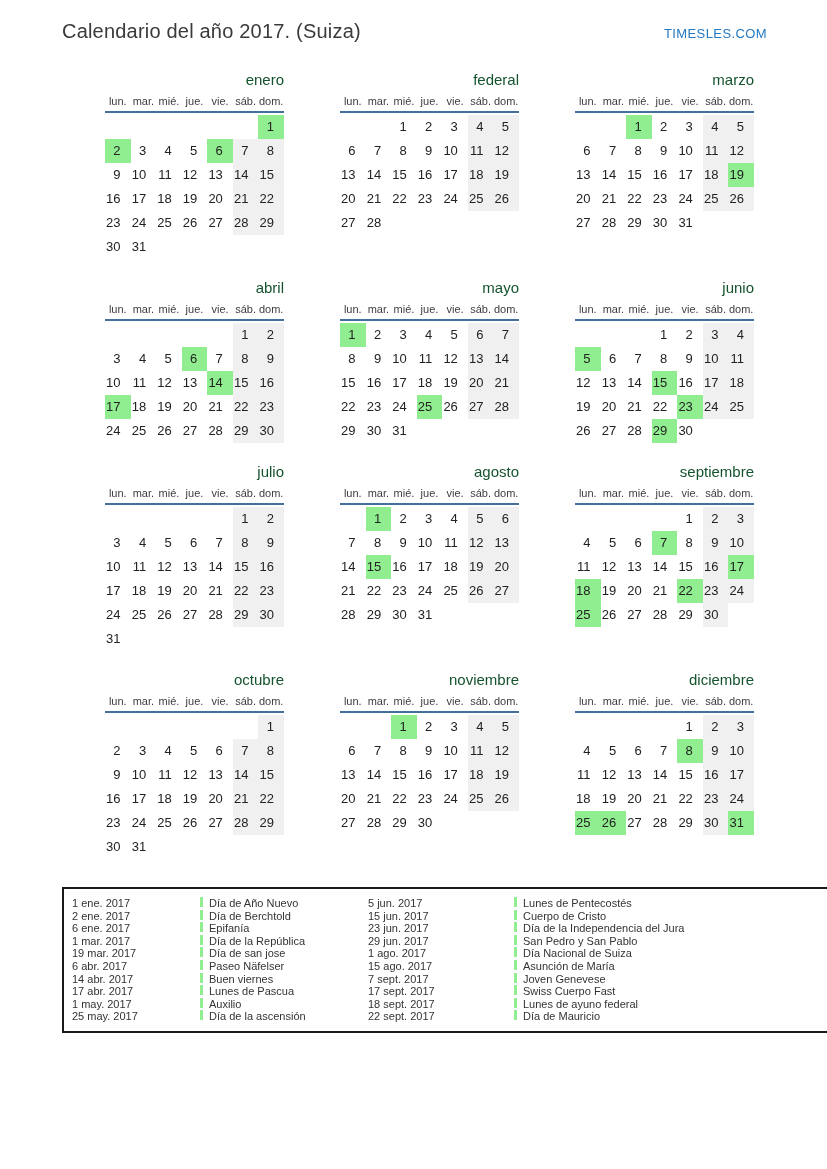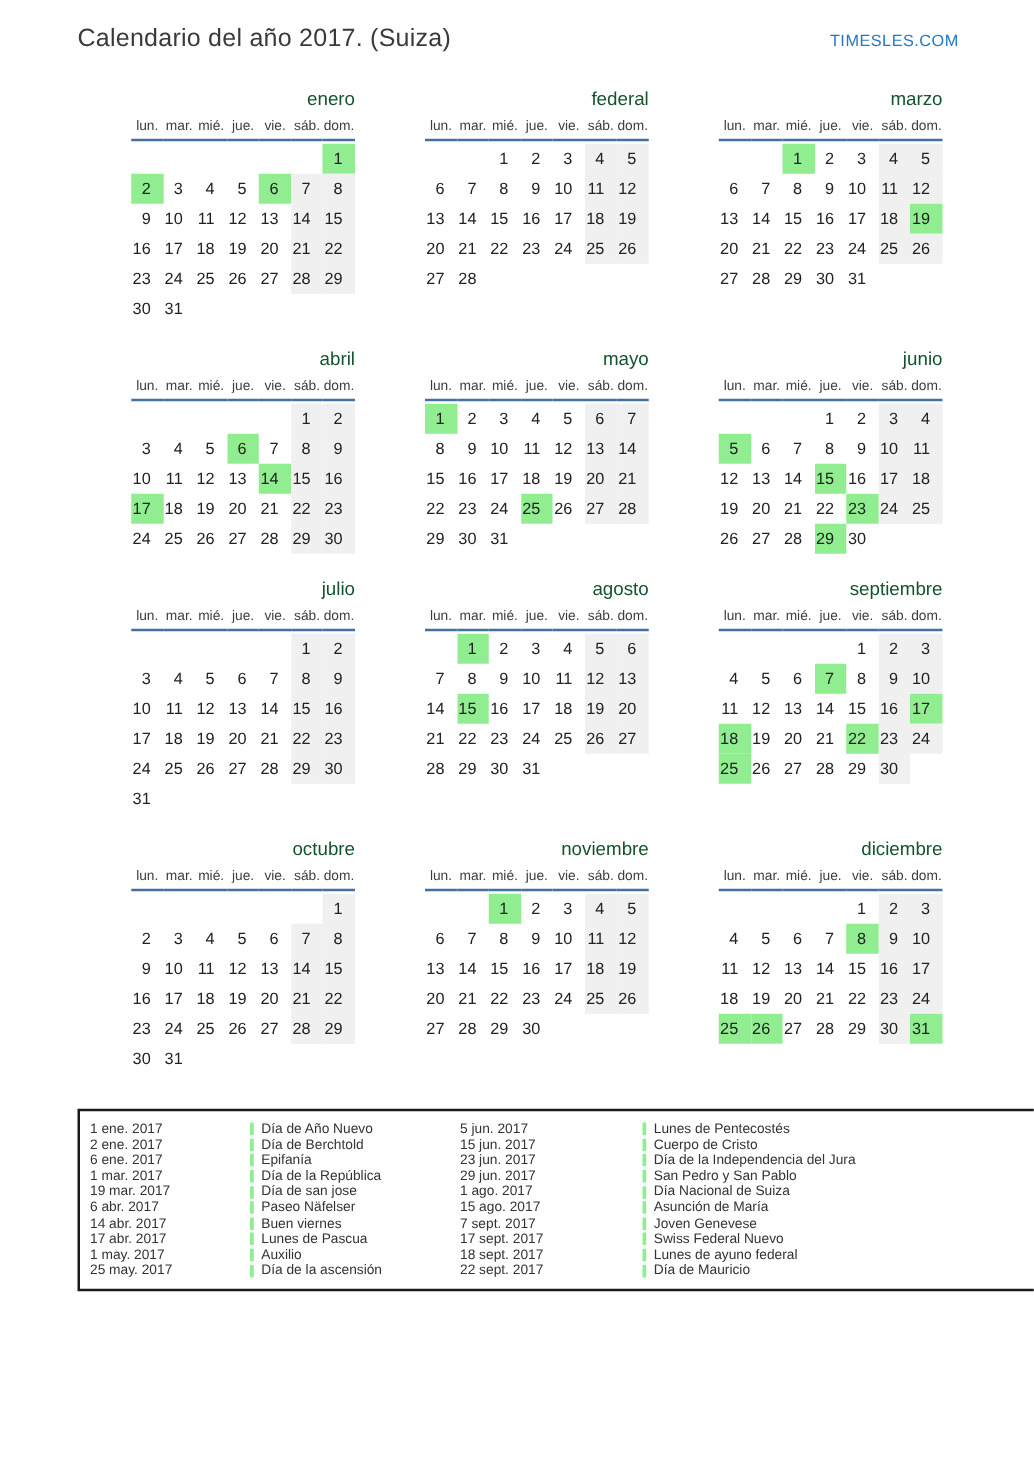--- a/index.html
+++ b/index.html
@@ -38,21 +38,21 @@
   .day.holiday{background:#90ee90;}
   .legend{
     margin-top:28px;width:816px;box-sizing:border-box;
     border:2px solid #1a1a1a;background:#fff;
     padding:8px 8px 8px 8px;
     display:grid;
     grid-template-columns:128px 168px 146px 1fr;
     align-content:start;
   }
   .legend-date{font-size:11px;color:#333;line-height:12.6px;}
-  .legend-name{font-size:11px;color:#333;line-height:12.6px;display:flex;align-items:center;gap:6px;}
+  .legend-name{font-size:11px;color:#333;line-height:12.6px;display:flex;gap:6px;}
   .marker{width:3px;height:10px;background:#90ee90;flex:none;display:inline-block;}
 </style>
 </head>
 <body>
 
 <div class="page">
   <div class="topbar">
     <h1 class="title">Calendario del año 2017. (Suiza)</h1>
     <a class="site-link" href="#">TIMESLES.COM</a>
   </div>
@@ -717,21 +717,21 @@
         <span>Joven Genevese</span>
       </div>
       <div class="legend-date">17 abr. 2017</div>
       <div class="legend-name">
         <span class="marker"></span>
         <span>Lunes de Pascua</span>
       </div>
       <div class="legend-date">17 sept. 2017</div>
       <div class="legend-name">
         <span class="marker"></span>
-        <span>Swiss Federal Nuevo</span>
+        <span>Swiss Cuerpo Fast</span>
       </div>
       <div class="legend-date">1 may. 2017</div>
       <div class="legend-name">
         <span class="marker"></span>
         <span>Auxilio</span>
       </div>
       <div class="legend-date">18 sept. 2017</div>
       <div class="legend-name">
         <span class="marker"></span>
         <span>Lunes de ayuno federal</span>

